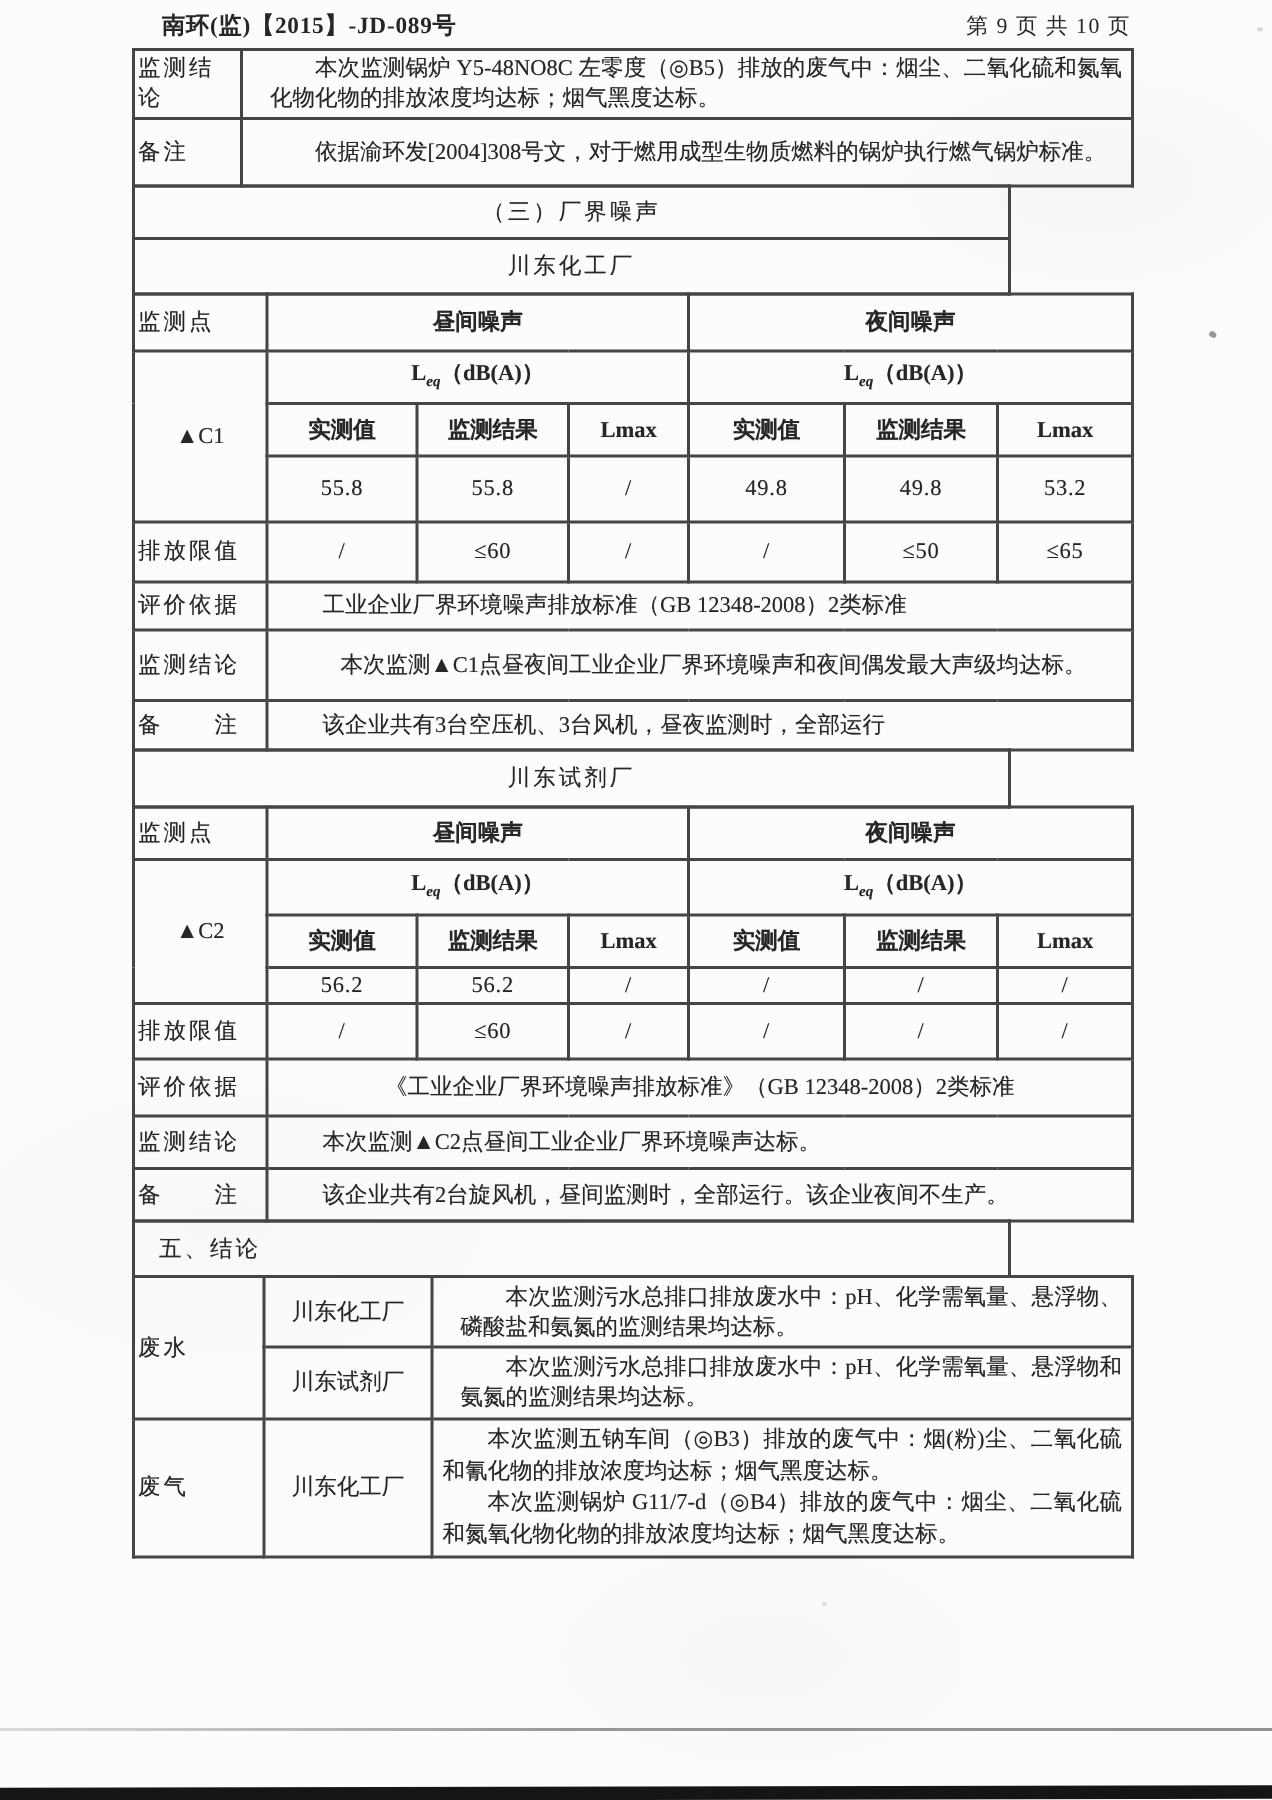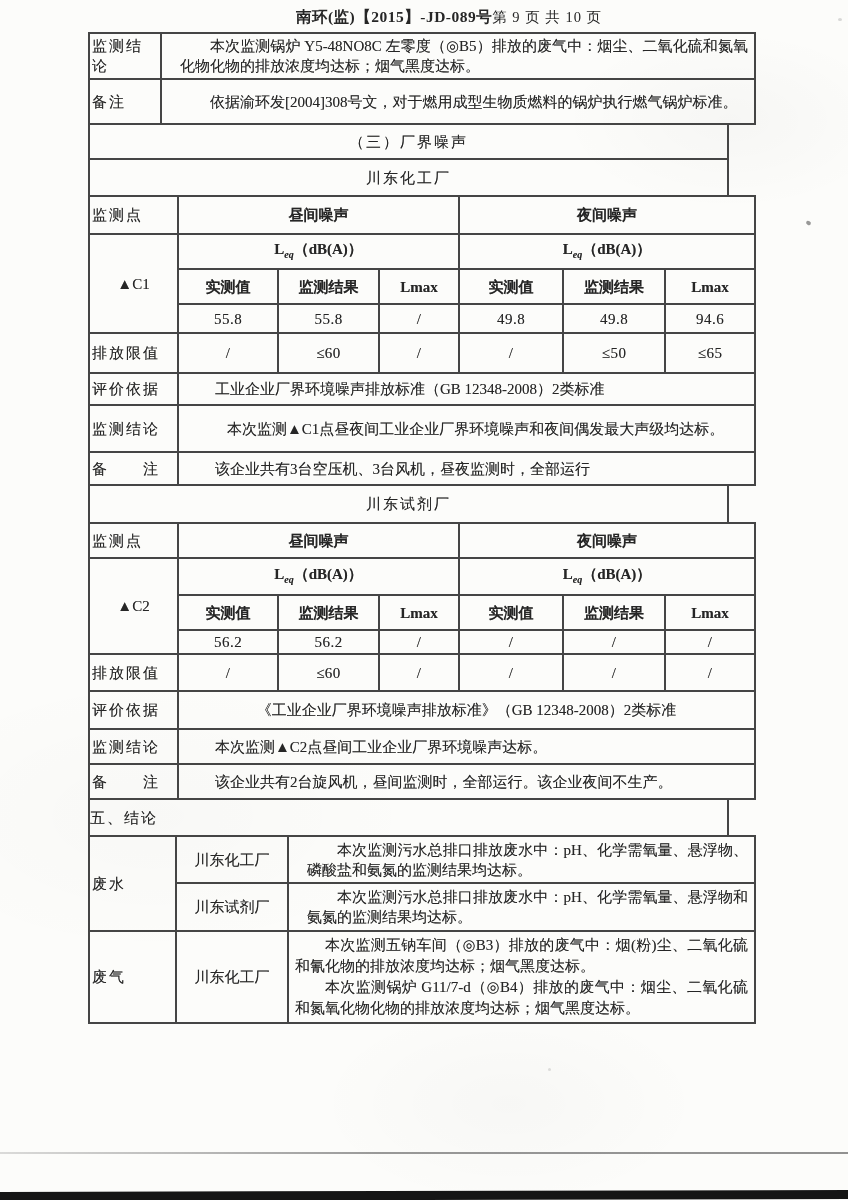--- a/index.html
+++ b/index.html
@@ -12,44 +12,44 @@
   .sheet{
     position:absolute;inset:0;
     background:
       radial-gradient(ellipse 260px 140px at 86% 10%, rgba(0,0,0,0.025), transparent 65%),
       radial-gradient(ellipse 420px 220px at 18% 68%, rgba(0,0,0,0.015), transparent 65%),
       radial-gradient(ellipse 300px 160px at 60% 92%, rgba(0,0,0,0.02), transparent 65%),
       #fcfcfa;
   }
   .page-head{
     position:absolute;top:7px;left:108px;right:94px;
-    display:flex;justify-content:center;align-items:baseline;margin-left:36px;
+    display:flex;justify-content:space-between;align-items:baseline;
   }
   .doc-number{font-weight:bold;font-size:15.5px;letter-spacing:.5px;}
   .page-info{font-size:14.5px;letter-spacing:1px;}
   .doc{position:absolute;left:88px;top:32px;width:666px;}
-  table{border-collapse:collapse;table-layout:fixed;width:641px;}
+  table{border-collapse:collapse;table-layout:fixed;width:586px;}
   table + table{margin-top:-2px;}
   td{
     border:2px solid #454545;
     padding:1px 6px;
     font-size:15px;
     vertical-align:middle;
     line-height:20px;
     text-shadow:0 0 .5px rgba(40,40,40,.45);
     overflow:hidden;
   }
   .lbl{text-align:left;letter-spacing:2px;padding:1px 2px;}
   .center{text-align:center;}
   .bold{font-weight:bold;}
   .just{text-align:justify;text-indent:2em;padding-left:18px;}
   .ind{text-indent:2em;}
   .val{text-align:center;letter-spacing:.5px;}
   .sect{text-align:center;letter-spacing:2px;}
-  .left-title{padding-left:0;letter-spacing:2px;}
+  .left-title{padding-left:16px;letter-spacing:2px;}
   p.par{margin:0;text-align:justify;text-indent:2em;line-height:21px;}
   sub{font-size:10px;font-style:italic;}
   .scanline{
     position:absolute;top:1152px;left:0;width:848px;height:2px;
     background:linear-gradient(to right, rgba(140,140,140,.30), rgba(110,110,110,.70) 45%, rgba(115,115,115,.78));
   }
   .bottom-band{
     position:absolute;left:-2px;bottom:0;width:852px;height:9px;
     background:#151515;
     transform:rotate(-0.12deg);
@@ -121,27 +121,27 @@
       <td class="center bold" colspan="3"><span>L</span><sub>eq</sub><span>（dB(A)）</span></td>
     </tr>
     <tr style="height:35px">
       <td class="center bold">实测值</td>
       <td class="center bold">监测结果</td>
       <td class="center bold">Lmax</td>
       <td class="center bold">实测值</td>
       <td class="center bold">监测结果</td>
       <td class="center bold">Lmax</td>
     </tr>
-    <tr style="height:29px">
+    <tr style="height:44px">
       <td class="val">55.8</td>
       <td class="val">55.8</td>
       <td class="val">/</td>
       <td class="val">49.8</td>
       <td class="val">49.8</td>
-      <td class="val">94.6</td>
+      <td class="val">53.2</td>
     </tr>
     <tr style="height:40px">
       <td class="lbl">排放限值</td>
       <td class="val">/</td>
       <td class="val">≤60</td>
       <td class="val">/</td>
       <td class="val">/</td>
       <td class="val">≤50</td>
       <td class="val">≤65</td>
     </tr>

